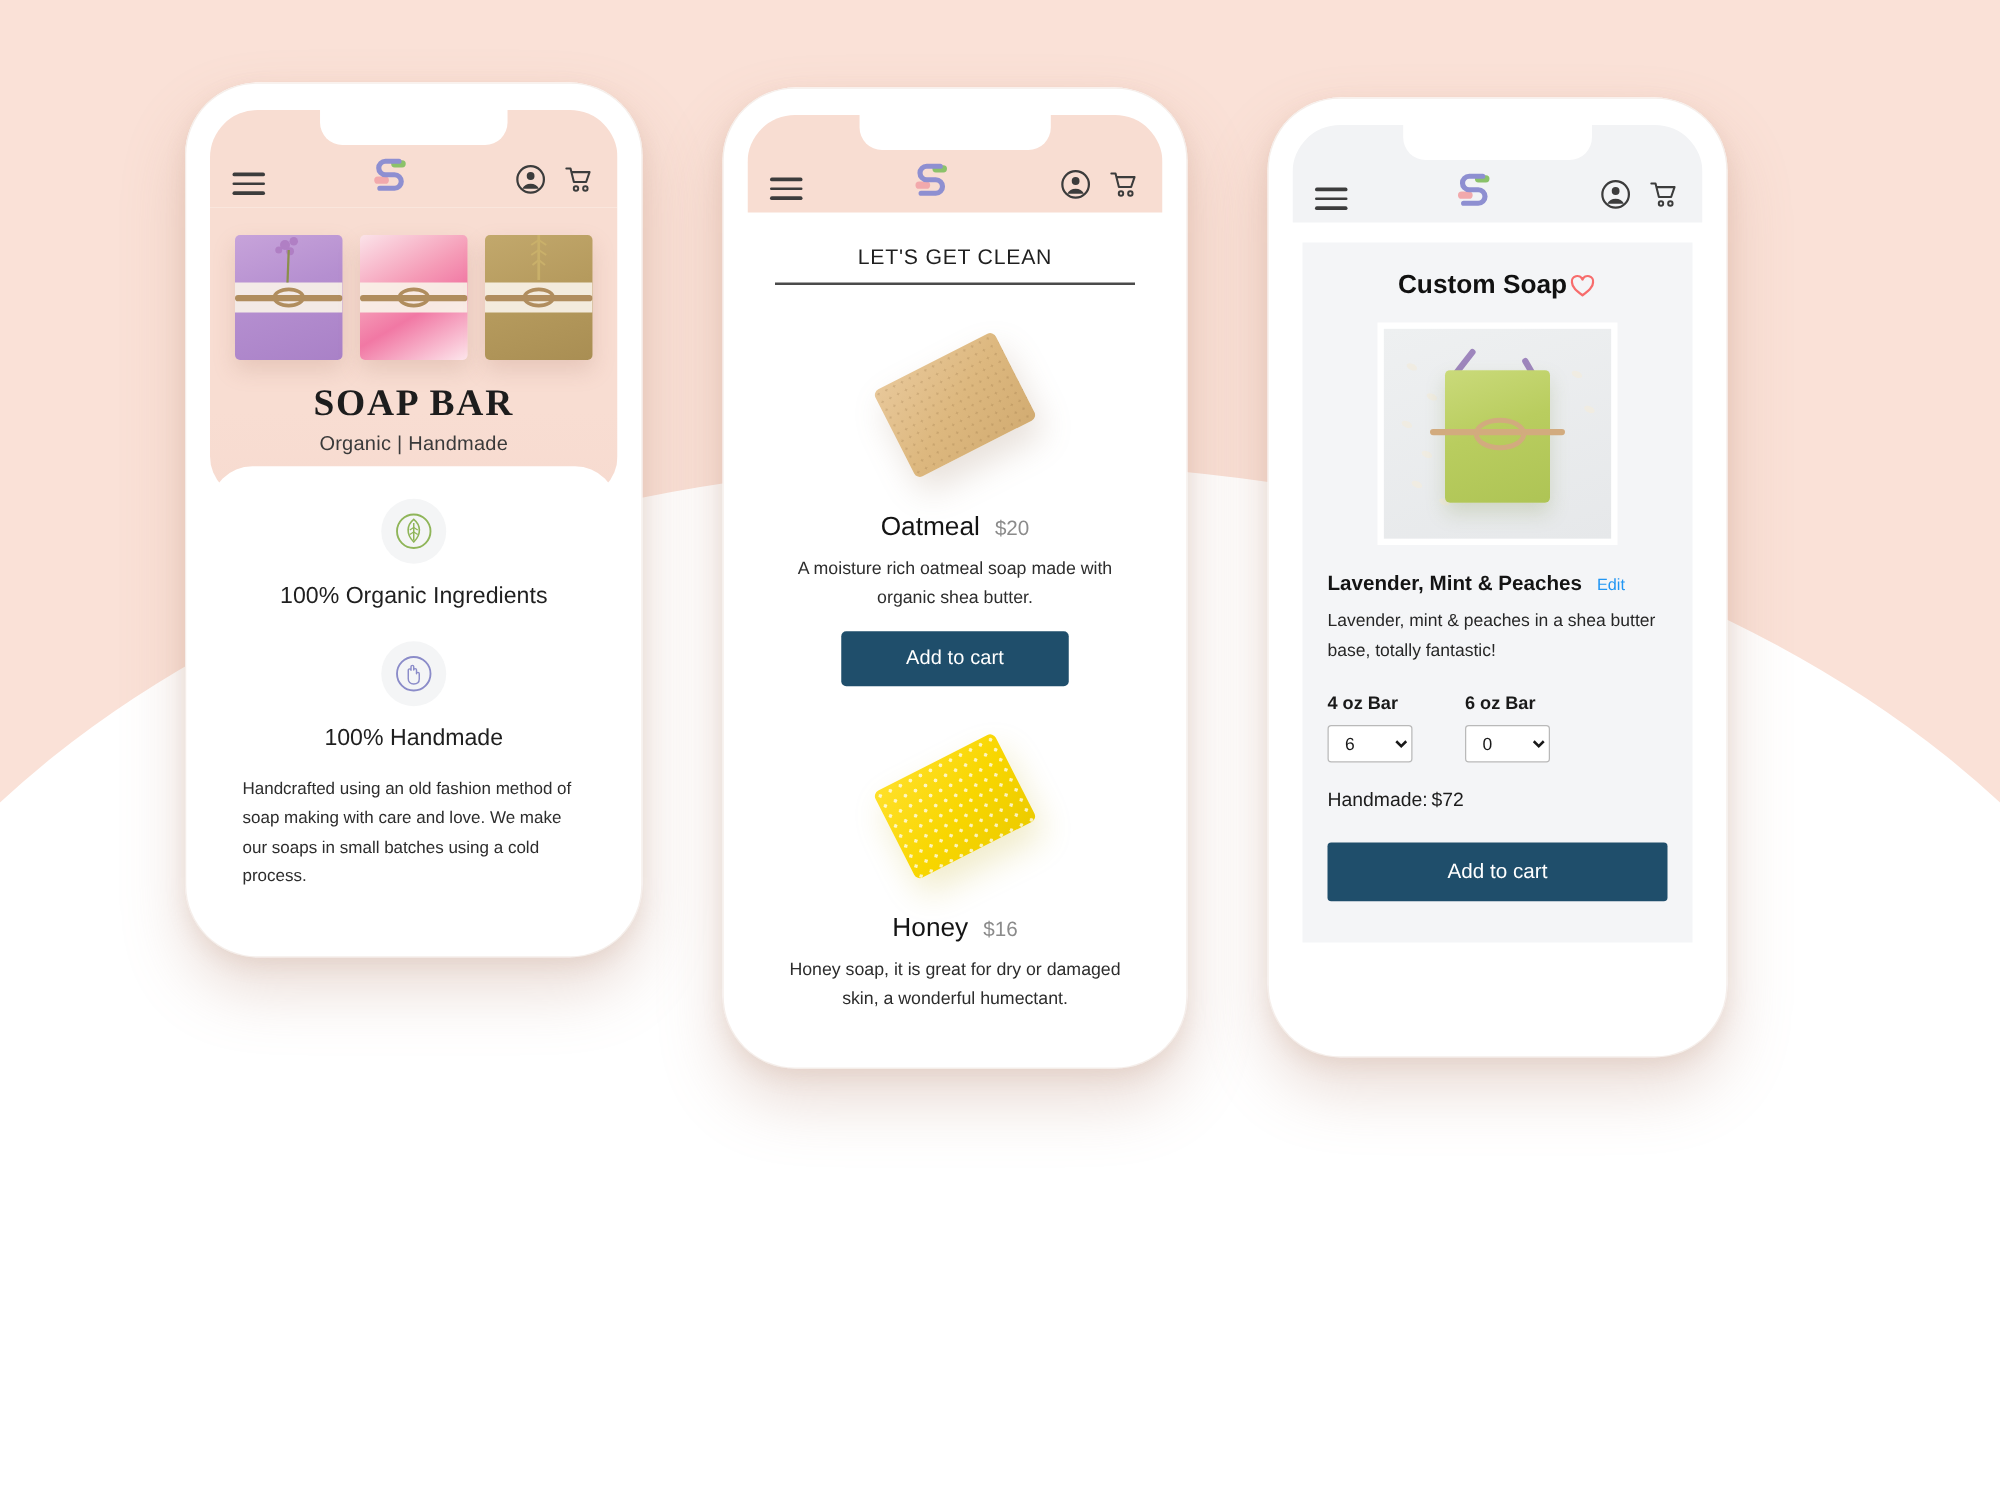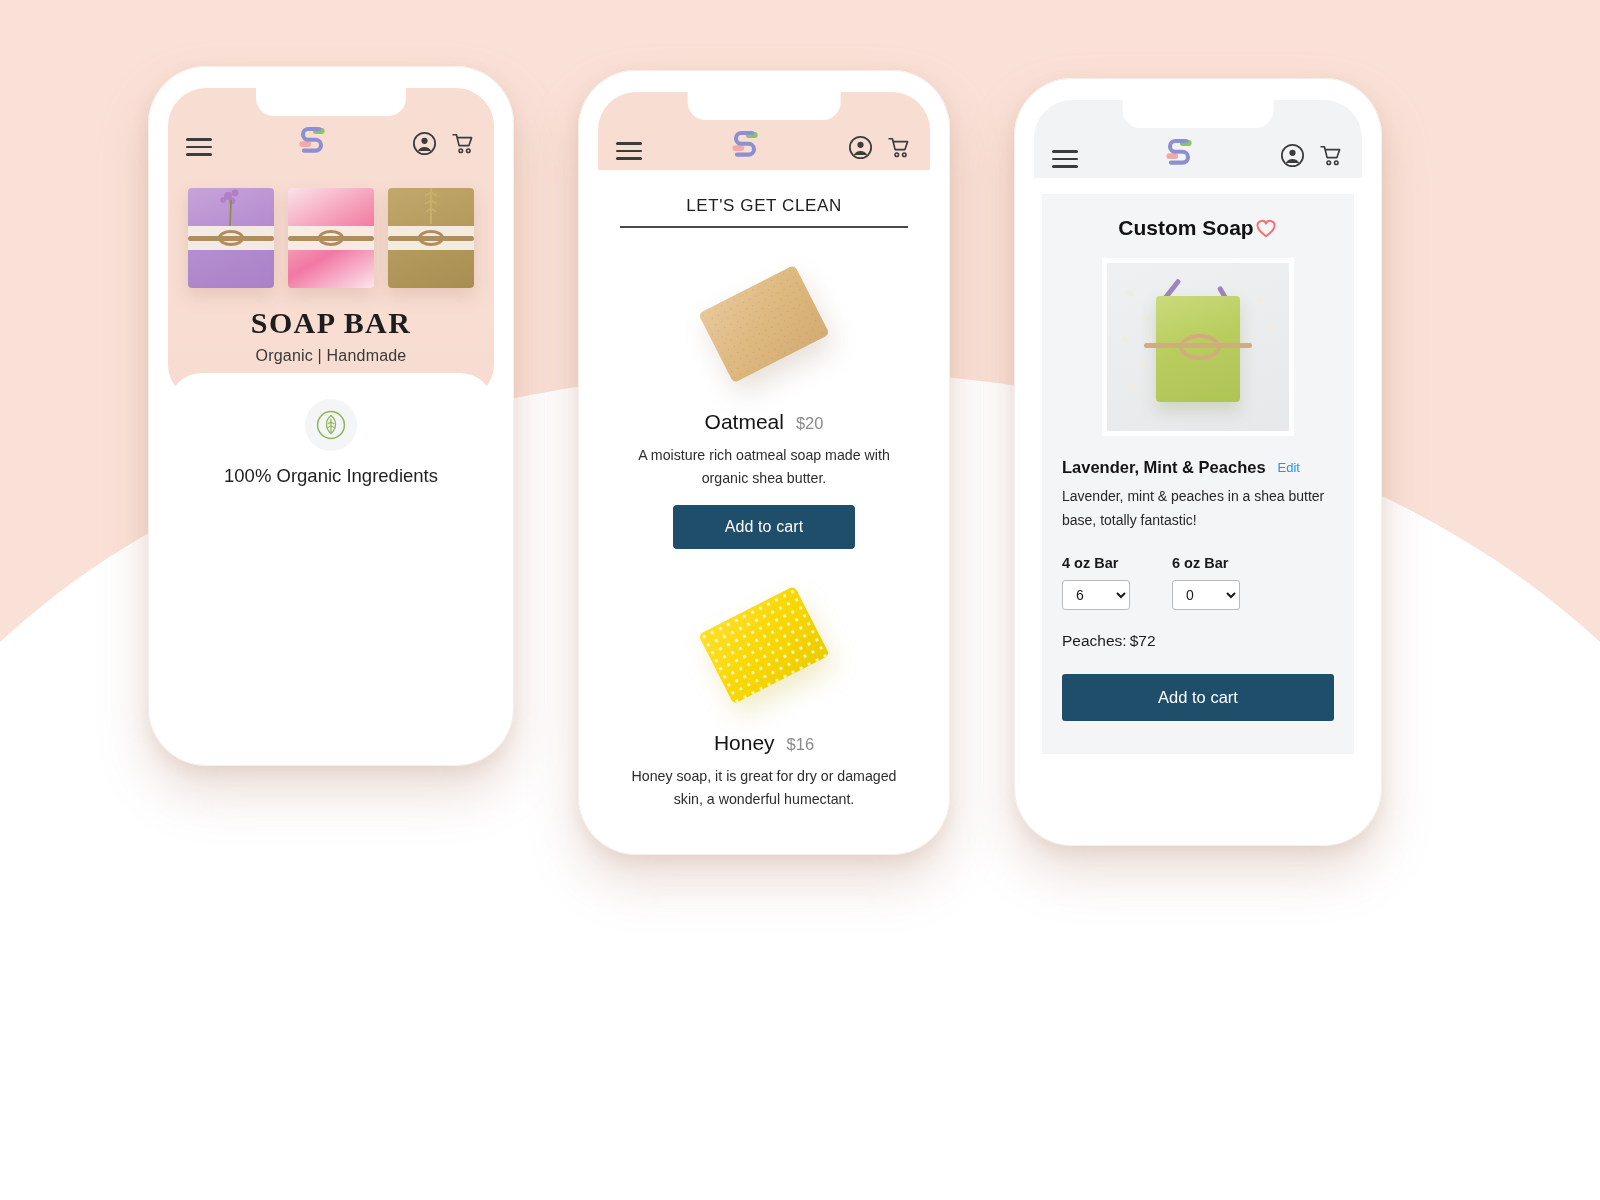--- a/index.html
+++ b/index.html
@@ -450,20 +450,30 @@
                 <path d="M17 14 l-3.2 2"></path>
                   <path d="M17 14 l3.2 2"></path>
                 <path d="M17 17.6 l-3.2 2"></path>
                   <path d="M17 17.6 l3.2 2"></path>
               </g>
             </svg>
           </div>
           <div class="feature-title">100% Organic Ingredients</div>
         </div>
 
+        <div class="feature">
+          <div class="badge">
+            <svg width="34" height="34" viewBox="0 0 34 34">
+              <circle cx="17" cy="17" r="13.4" fill="none" stroke="#8b8cc9" stroke-width="1.5"></circle>
+              <path d="M12.6 18.6 v-4.4 a1.1 1.1 0 0 1 2.2 0 v-2.8 a1.1 1.1 0 0 1 2.2 0 v2.6 a1.1 1.1 0 0 1 2.2 0 v3 a1.1 1.1 0 0 1 2.2 0 v4.2 c0 2.4-1.8 4-4.4 4 -2.8 0-4.4-1.6-4.4-4.2 z" fill="none" stroke="#8b8cc9" stroke-width="1.15" stroke-linejoin="round"></path>
+            </svg>
+          </div>
+          <div class="feature-title">100% Handmade</div>
+          <div class="feature-body">Handcrafted using an old fashion method of soap making with care and love. We make our soaps in small batches using a cold process.</div>
+        </div>
 
       </div>
     </div>
   </div>
 
   <div class="phone phone-2">
     <div class="screen">
       <div class="notch"></div>
 
       <div class="appbar pink">
@@ -593,21 +603,21 @@
             <div class="size-label">4 oz Bar</div>
             <select class="qty-select"><option value="0">0</option><option value="1">1</option><option value="2">2</option><option value="3">3</option><option value="4">4</option><option value="5">5</option><option value="6" selected="">6</option><option value="7">7</option><option value="8">8</option><option value="9">9</option><option value="10">10</option></select>
           </div>
           <div>
             <div class="size-label">6 oz Bar</div>
             <select class="qty-select"><option value="0">0</option><option value="1">1</option><option value="2">2</option><option value="3">3</option><option value="4">4</option><option value="5">5</option><option value="6">6</option><option value="7">7</option><option value="8">8</option><option value="9">9</option><option value="10">10</option></select>
           </div>
         </div>
 
         <div class="subtotal-row">
-          <span>Peaches:</span><b>$72</b>
+          <span>Handmade:</span><b>$72</b>
         </div>
 
         <button class="btn-cart-wide">Add to cart</button>
       </div>
     </div>
   </div>
 
 </div>
 
 </body></html>

